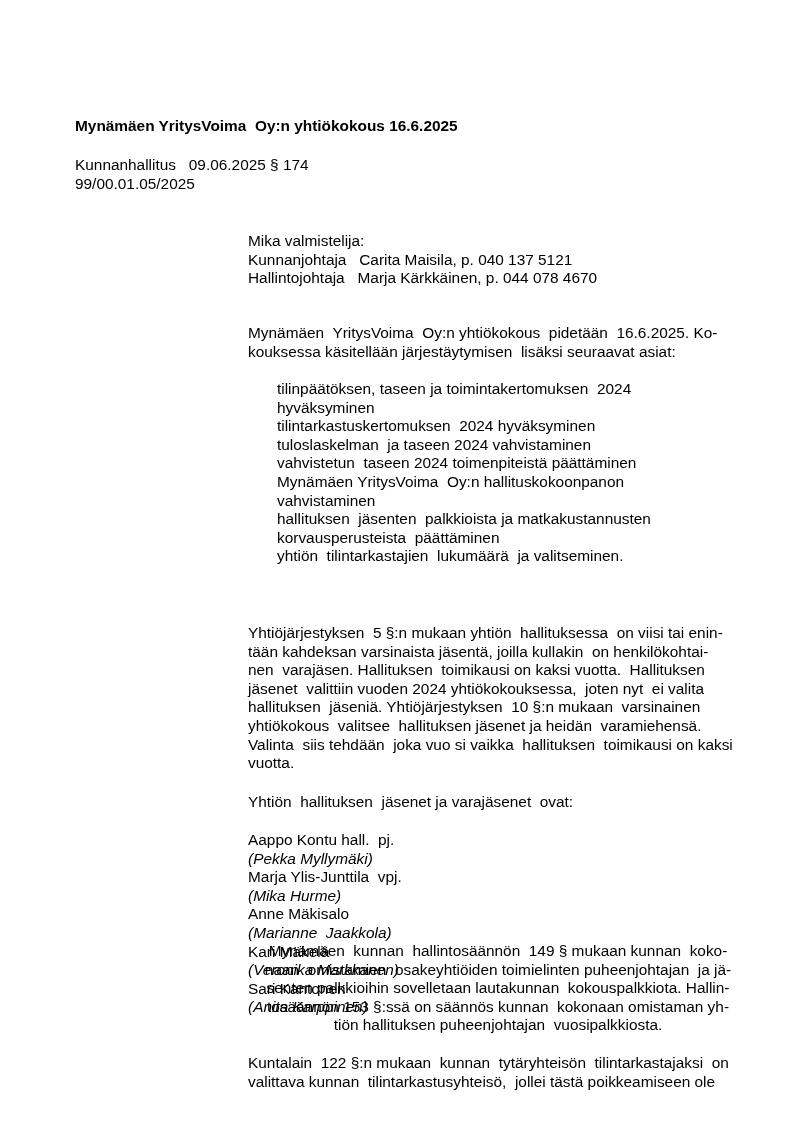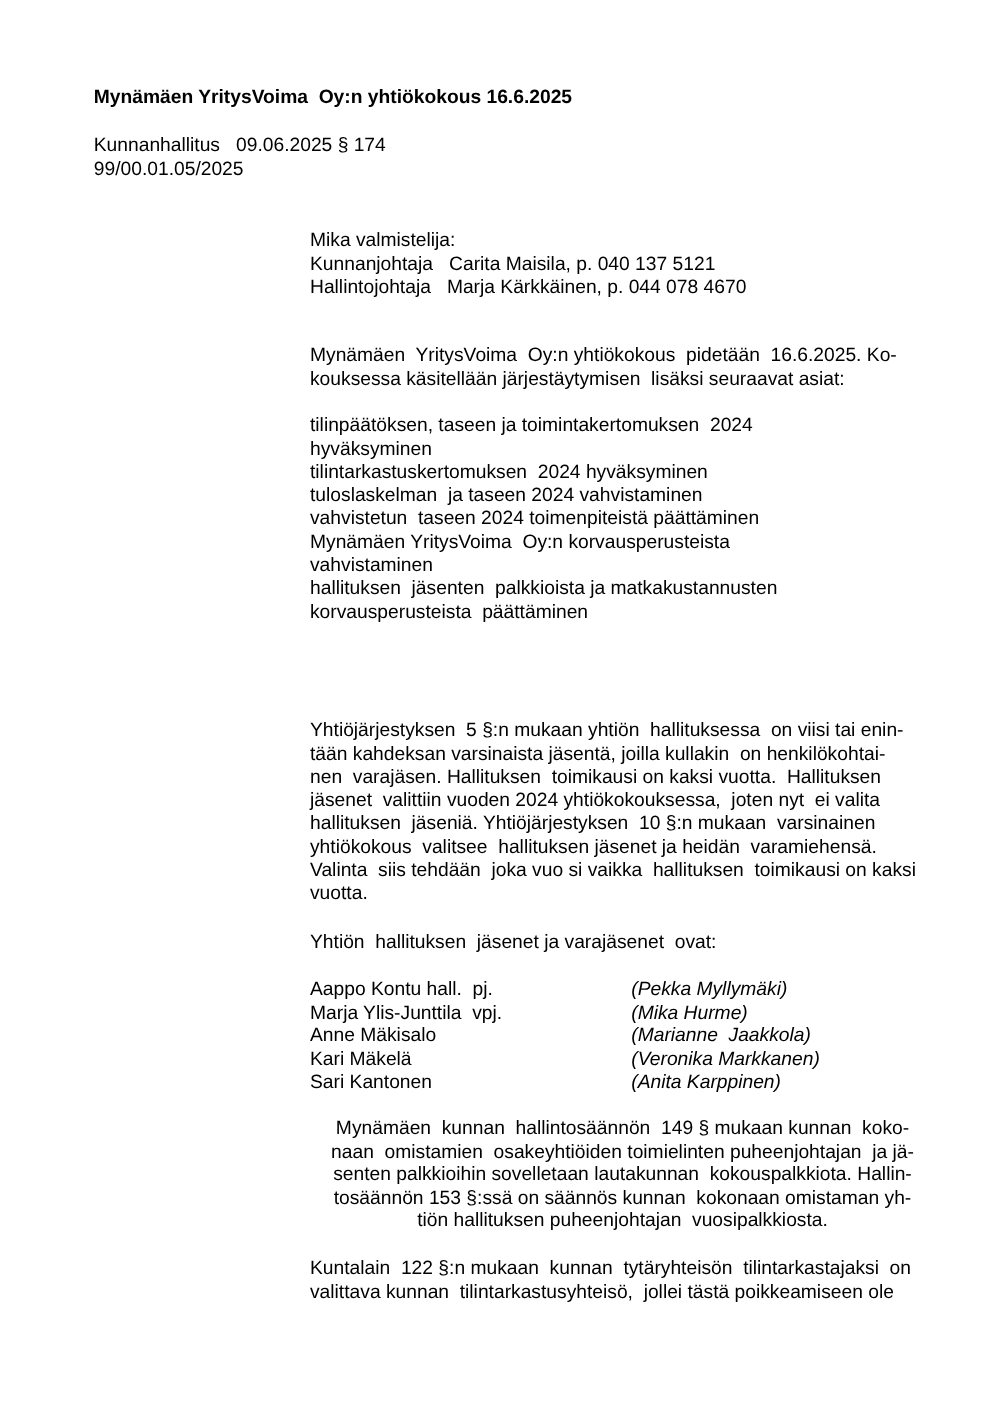--- a/index.html
+++ b/index.html
@@ -7,38 +7,38 @@
     position: relative;
     width: 794px;
     height: 1122px;
     background: #ffffff;
     color: #000000;
     font-family: "Liberation Sans", sans-serif;
     font-size: 15.4px;
     line-height: 18.6px;
     overflow: hidden;
   }
-  .abs { position: absolute; }
+  .abs { position: absolute; margin-top: 48px; }
   .pre { white-space: pre; }
   .bold { font-weight: bold; }
   .header-left { left: 75px; }
   .body-col { left: 248px; width: 500px; }
-  .bullet-item { display: flex; flex-direction: column; }
+  .bullet-item { display: flex; }
   .bullet-marker {
     flex: none;
     width: 29px;
   }
   .bullet-dot {
     width: 5px;
     height: 5px;
     border-radius: 50%;
     background: #000000;
     margin-top: 7px;
   }
-  .member-row { display: flex; }
+  .member-row { display: flex; flex-direction: column; }
   .member-name { flex: none; width: 257px; white-space: pre; }
   .member-deputy { white-space: pre; font-style: italic; }
 </style>
 </head>
 <body>
 
 <div class="page">
 
   <div class="abs header-left bold pre" style="top: 69px;">Mynämäen YritysVoima  Oy:n yhtiökokous 16.6.2025</div>
 
@@ -72,30 +72,31 @@
     </div>
     <div class="bullet-item">
       <span class="bullet-marker"><span class="bullet-dot"></span></span>
       <div class="pre">vahvistetun  taseen 2024 toimenpiteistä päättäminen</div>
     </div>
     <div class="bullet-item">
       <span class="bullet-marker"><span class="bullet-dot"></span></span>
     </div>
     <div class="bullet-item">
       <span class="bullet-marker"><span class="bullet-dot"></span></span>
-      <div class="pre">Mynämäen YritysVoima  Oy:n korvausperusteista
+      <div class="pre">Mynämäen YritysVoima  Oy:n hallituskokoonpanon
 vahvistaminen</div>
     </div>
     <div class="bullet-item">
       <span class="bullet-marker"><span class="bullet-dot"></span></span>
       <div class="pre">hallituksen  jäsenten  palkkioista ja matkakustannusten
 korvausperusteista  päättäminen</div>
     </div>
     <div class="bullet-item">
       <span class="bullet-marker"><span class="bullet-dot"></span></span>
+      <div class="pre">yhtiön  tilintarkastajien  lukumäärä  ja valitseminen.</div>
     </div>
   </div>
 
   <div class="abs body-col pre" style="top: 576px;">Yhtiöjärjestyksen  5 §:n mukaan yhtiön  hallituksessa  on viisi tai enin-
 tään kahdeksan varsinaista jäsentä, joilla kullakin  on henkilökohtai-
 nen  varajäsen. Hallituksen  toimikausi on kaksi vuotta.  Hallituksen
 jäsenet  valittiin vuoden 2024 yhtiökokouksessa,  joten nyt  ei valita
 hallituksen  jäseniä. Yhtiöjärjestyksen  10 §:n mukaan  varsinainen
 yhtiökokous  valitsee  hallituksen jäsenet ja heidän  varamiehensä.
 Valinta  siis tehdään  joka vuo si vaikka  hallituksen  toimikausi on kaksi

